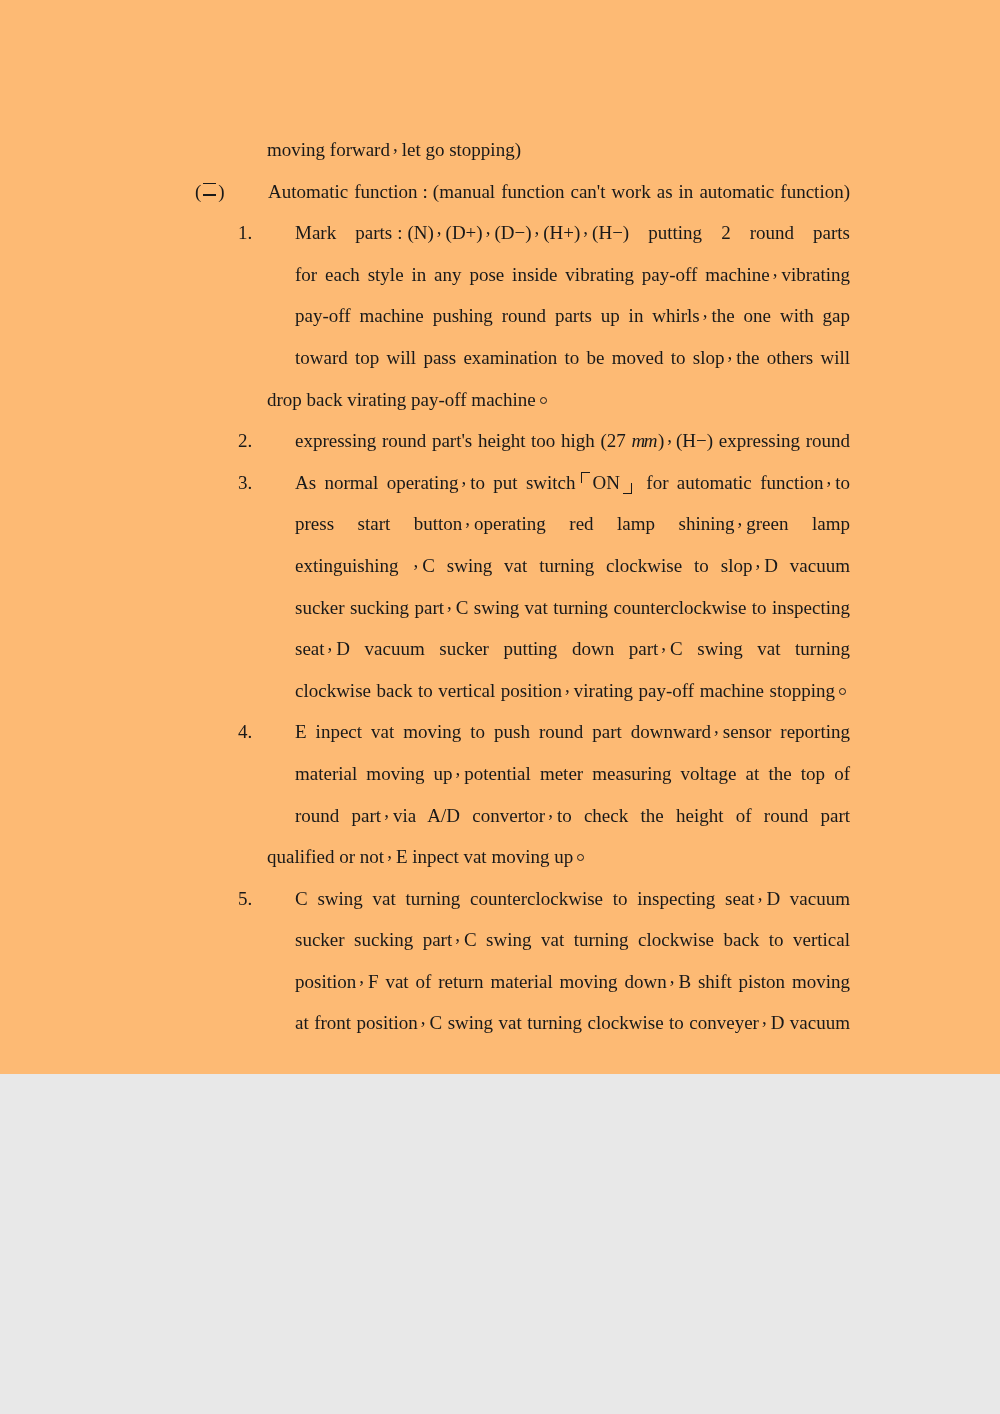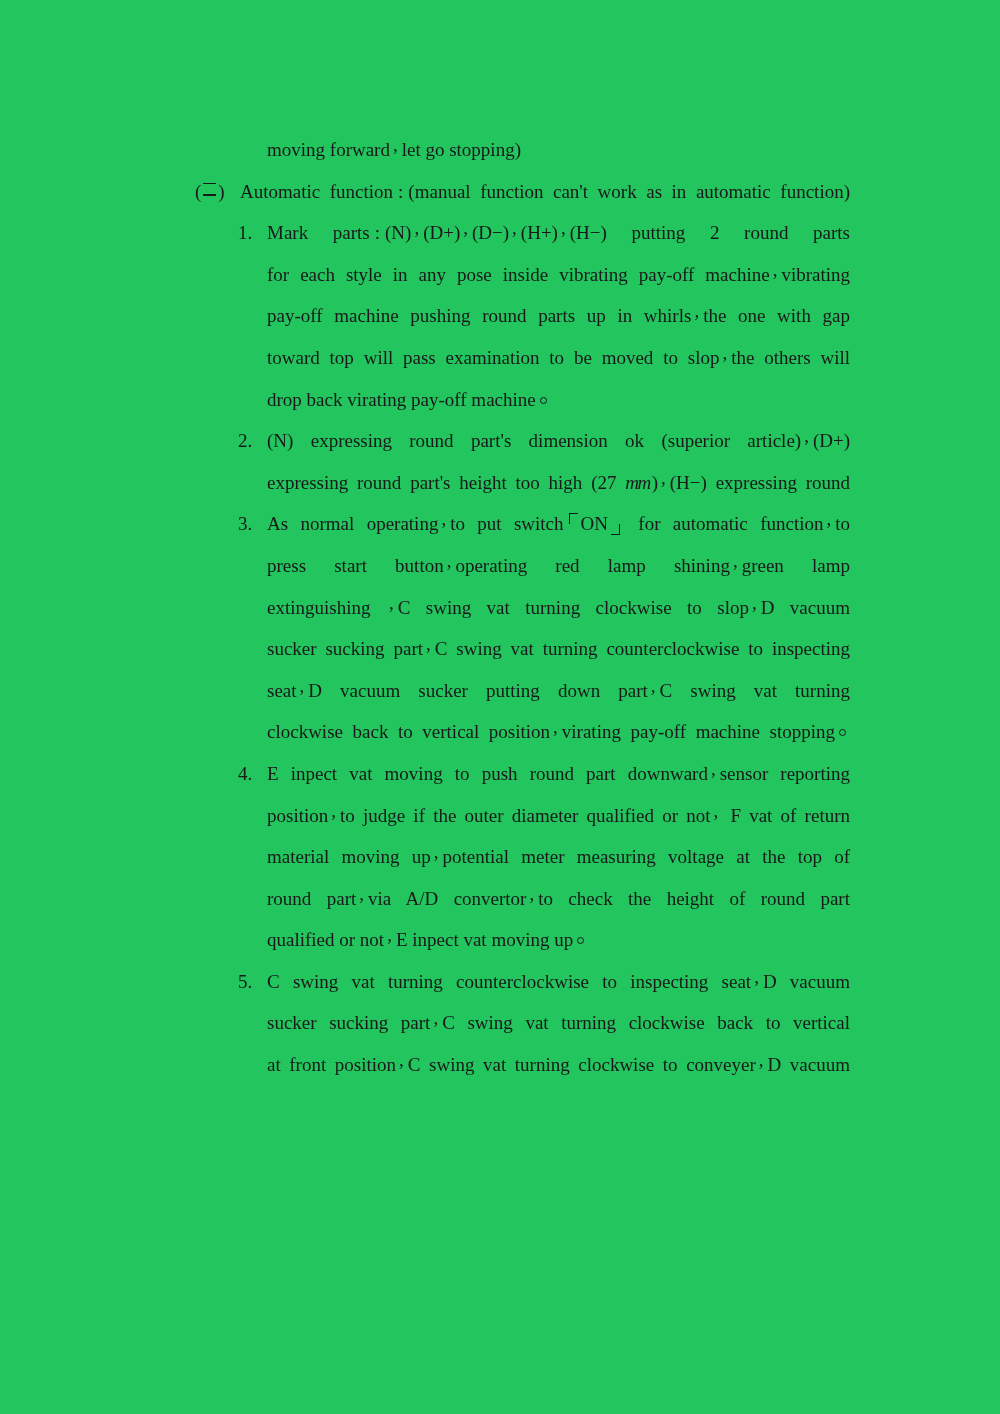--- a/index.html
+++ b/index.html
@@ -1,29 +1,29 @@
 <!DOCTYPE html>
 <html><head>
 <meta charset="utf-8">
 <style>
   html,body{margin:0;padding:0;}
   body{background:#e8e8e8;}
   .page{
     position:relative;
-    width:1000px;height:1414px;
-    background:#22c55e;
+    width:1000px;height:1074px;
+    background:#fdba74;
     font-family:"Liberation Serif","DejaVu Serif",serif;
     font-size:19px;
     color:#191919;
     overflow:hidden;
     margin:0 auto;
   }
   .doc{position:absolute;left:0;top:129px;width:1000px;}
   .line{line-height:41.6px;white-space:normal;}
-  .full{text-align:justify;text-align-last:justify;-moz-text-align-last:justify;}
+  .full{text-align:justify;text-align-last:justify;margin-left:28px;-moz-text-align-last:justify;}
   .cont{margin-left:267px;width:583px;}
   .heading{margin-left:195px;width:655px;display:flex;}
   .marker{flex:0 0 45px;width:45px;line-height:41.6px;}
   .h-title{flex:1;line-height:41.6px;}
   .item{position:relative;margin-left:267px;width:583px;}
   .num{position:absolute;left:-29px;top:0;line-height:41.6px;}
   
   .cjk-comma{display:inline-block;transform:translateY(-5px);margin:0 4px 0 3px;}
   .cjk-period{display:inline-block;width:5px;height:5px;border:1.5px solid currentColor;border-radius:50%;margin:0 4px 0 4px;transform:translateY(-2px);}
   .fw-colon{display:inline-block;margin:0 5px;}
@@ -48,40 +48,39 @@
       <div class="item">
         <span class="num">1.</span>
         <div class="line full">Mark parts<span class="fw-colon">:</span>(N)<span class="cjk-comma">,</span>(D+)<span class="cjk-comma">,</span>(D−)<span class="cjk-comma">,</span>(H+)<span class="cjk-comma">,</span>(H−) putting 2 round parts</div>
         <div class="line full">for each style in any pose inside vibrating pay-off machine<span class="cjk-comma">,</span>vibrating</div>
         <div class="line full">pay-off machine pushing round parts up in whirls<span class="cjk-comma">,</span>the one with gap</div>
         <div class="line full">toward top will pass examination to be moved to slop<span class="cjk-comma">,</span>the others will</div>
         <div class="line">drop back virating pay-off machine<span class="cjk-period"></span></div>
       </div>
       <div class="item">
         <span class="num">2.</span>
-        <div class="line full">(N) expressing round part's dimension ok (superior article)<span class="cjk-comma">,</span>(D+)</div>
         <div class="line full">expressing round part's height too high (27 <span class="sq-mm">mm</span>)<span class="cjk-comma">,</span>(H−) expressing round</div>
       </div>
       <div class="item">
         <span class="num">3.</span>
         <div class="line full">As normal operating<span class="cjk-comma">,</span>to put switch<span class="corner-open"></span>ON<span class="corner-close"></span> for automatic function<span class="cjk-comma">,</span>to</div>
         <div class="line full">press start button<span class="cjk-comma">,</span>operating red lamp shining<span class="cjk-comma">,</span>green lamp</div>
         <div class="line full">extinguishing <span class="cjk-comma">,</span>C swing vat turning clockwise to slop<span class="cjk-comma">,</span>D vacuum</div>
         <div class="line full">sucker sucking part<span class="cjk-comma">,</span>C swing vat turning counterclockwise to inspecting</div>
         <div class="line full">seat<span class="cjk-comma">,</span>D vacuum sucker putting down part<span class="cjk-comma">,</span>C swing vat turning</div>
         <div class="line full">clockwise back to vertical position<span class="cjk-comma">,</span>virating pay-off machine stopping<span class="cjk-period"></span></div>
       </div>
       <div class="item">
         <span class="num">4.</span>
         <div class="line full">E inpect vat moving to push round part downward<span class="cjk-comma">,</span>sensor reporting</div>
-        <div class="line full">position<span class="cjk-comma">,</span>to judge if the outer diameter qualified or not<span class="cjk-comma">,</span> F vat of return</div>
         <div class="line full">material moving up<span class="cjk-comma">,</span>potential meter measuring voltage at the top of</div>
         <div class="line full">round part<span class="cjk-comma">,</span>via A/D convertor<span class="cjk-comma">,</span>to check the height of round part</div>
         <div class="line">qualified or not<span class="cjk-comma">,</span>E inpect vat moving up<span class="cjk-period"></span></div>
       </div>
       <div class="item">
         <span class="num">5.</span>
         <div class="line full">C swing vat turning counterclockwise to inspecting seat<span class="cjk-comma">,</span>D vacuum</div>
         <div class="line full">sucker sucking part<span class="cjk-comma">,</span>C swing vat turning clockwise back to vertical</div>
+        <div class="line full">position<span class="cjk-comma">,</span>F vat of return material moving down<span class="cjk-comma">,</span>B shift piston moving</div>
         <div class="line full">at front position<span class="cjk-comma">,</span>C swing vat turning clockwise to conveyer<span class="cjk-comma">,</span>D vacuum</div>
       </div>
     </div>
 </div>
 
 </body></html>

